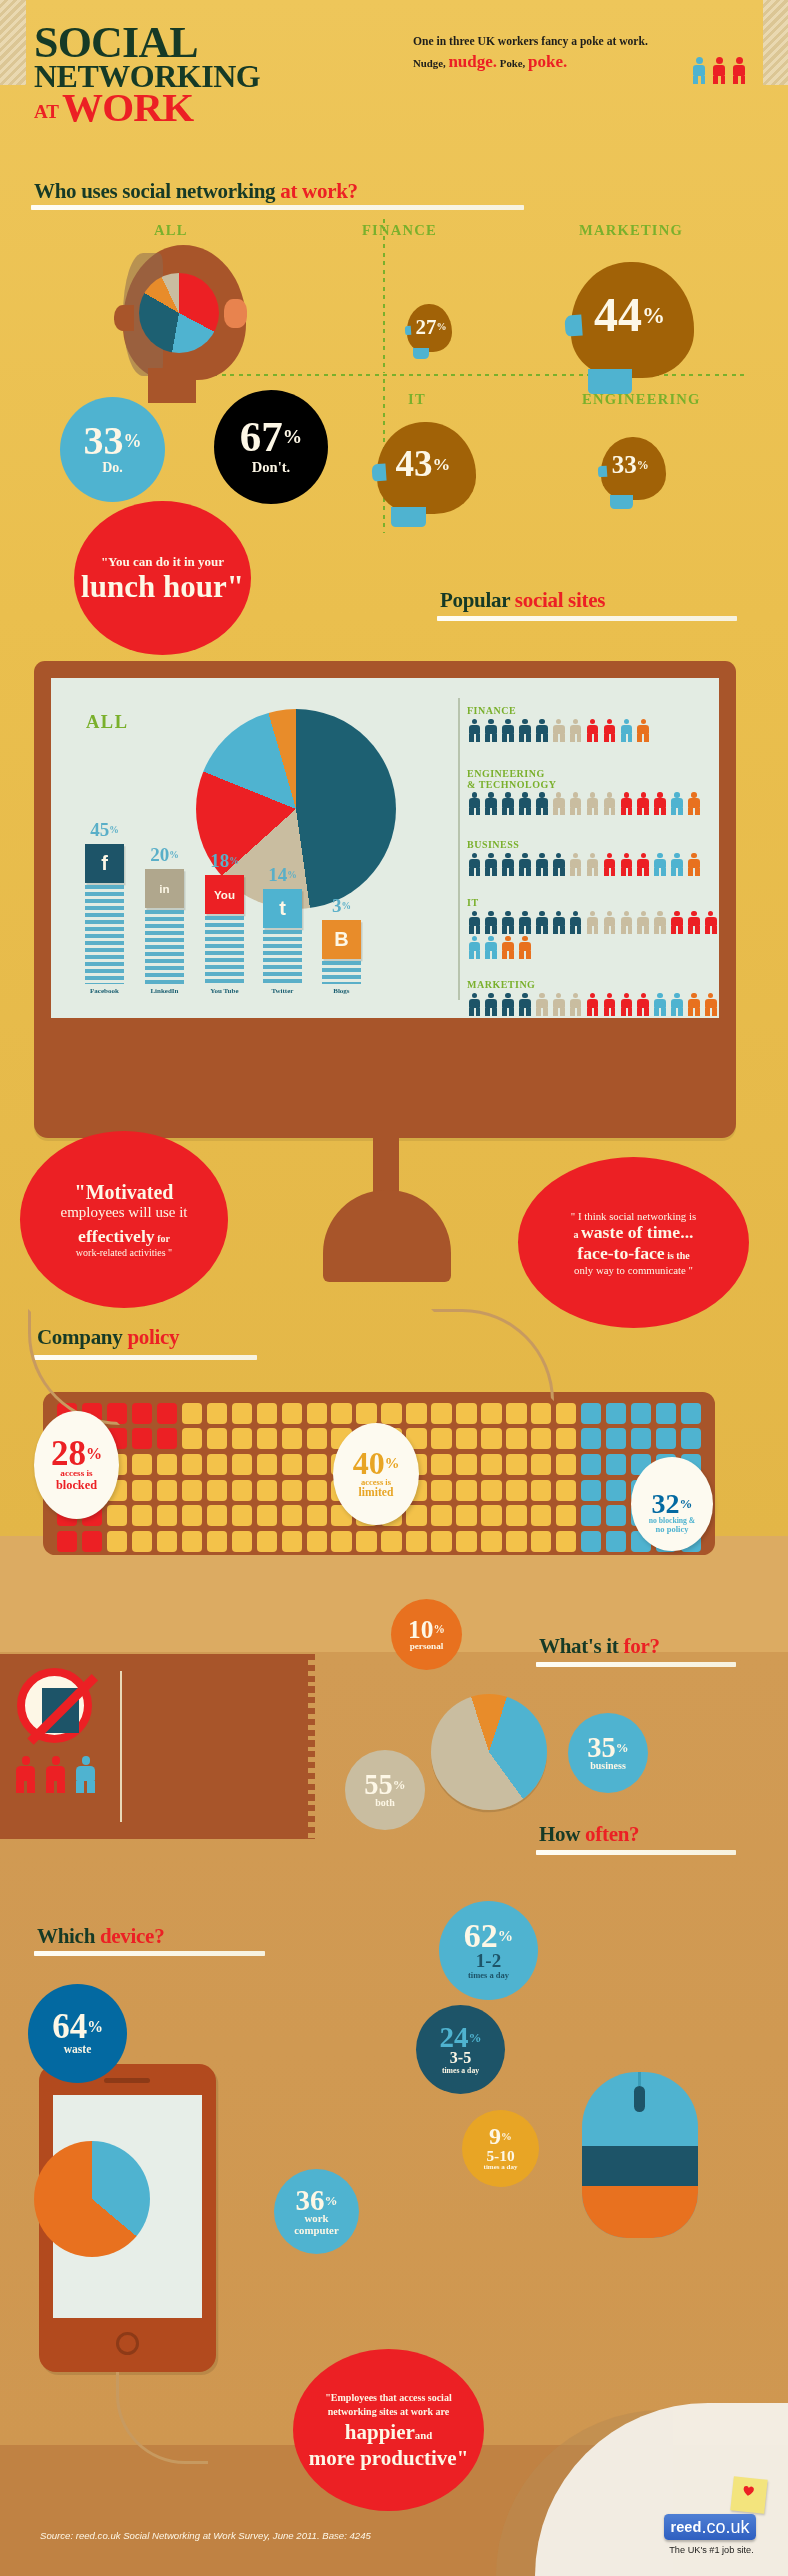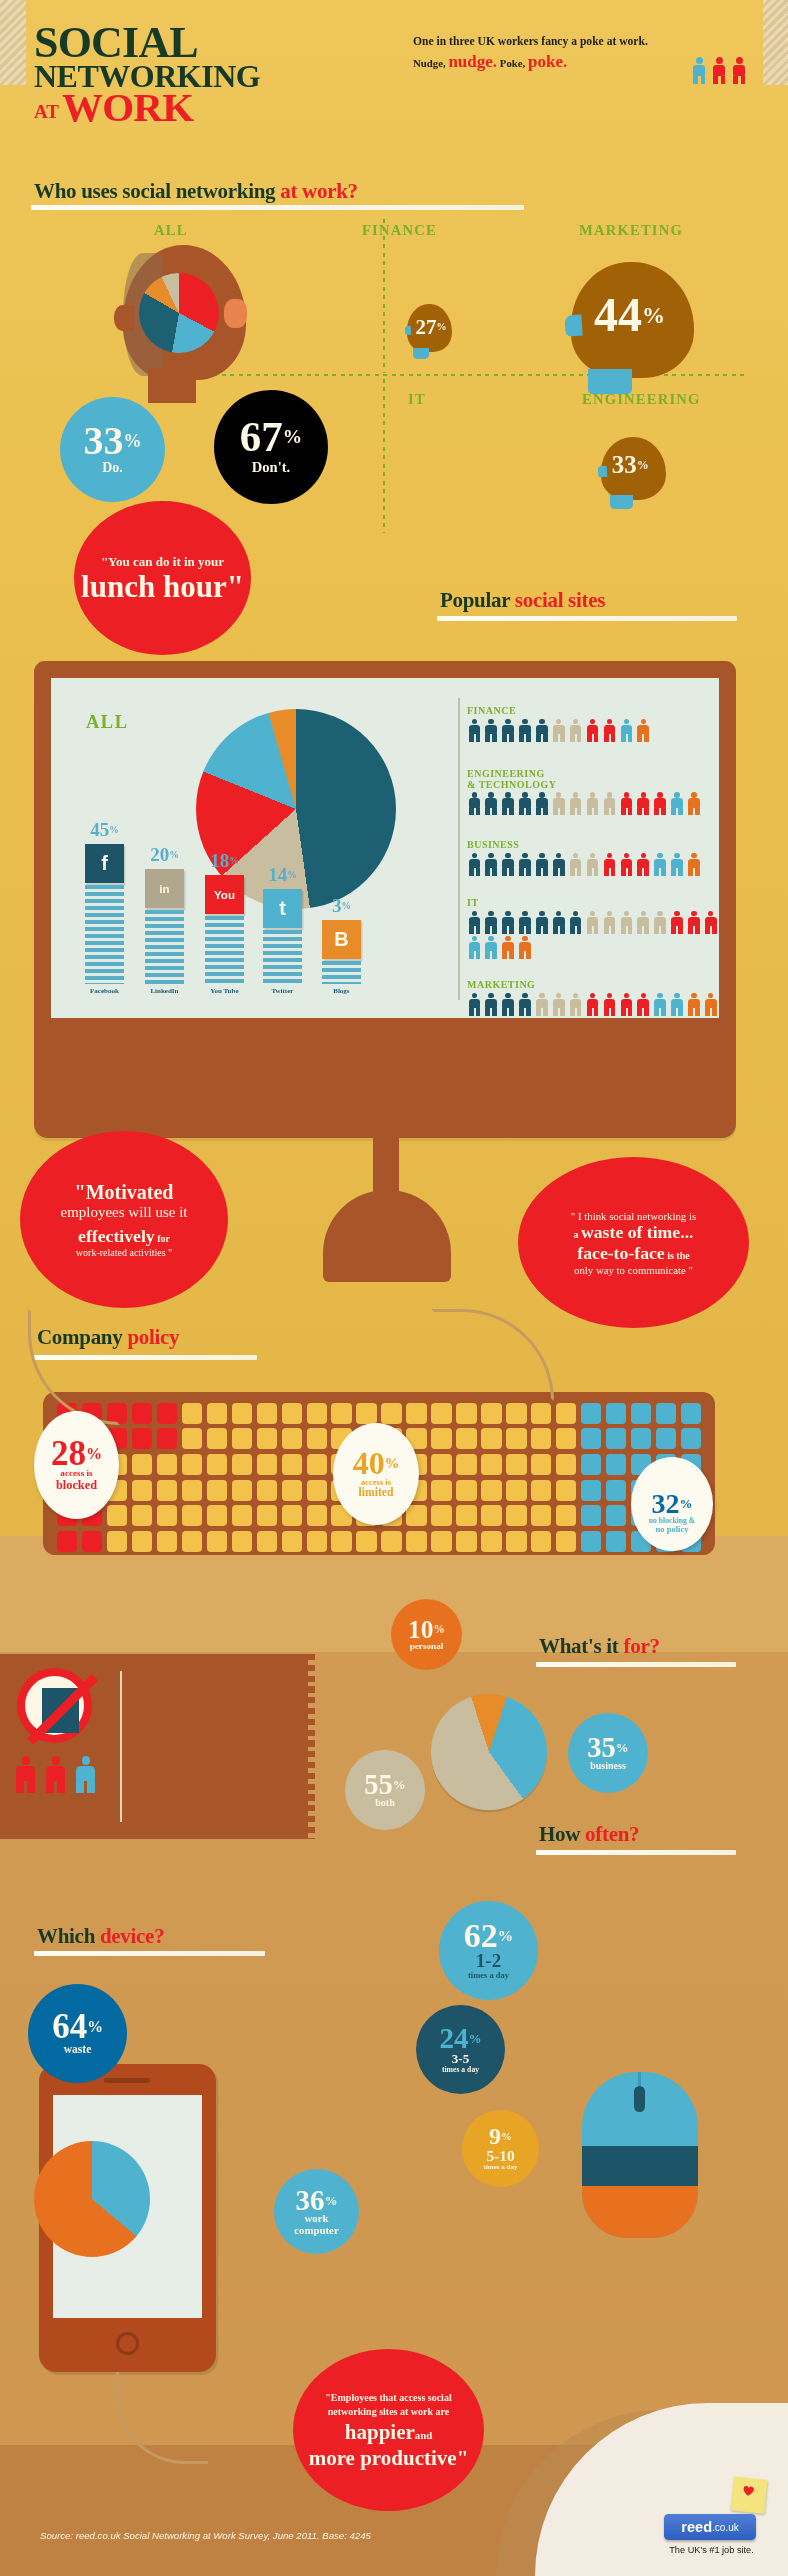--- a/index.html
+++ b/index.html
@@ -302,20 +302,25 @@
   </div>
 
   <div class="dept-label" style="left:579px;top:222px;">MARKETING</div>
   <div class="head shape" style="left:571px;top:262px;width:123px;height:116px;">
     <span class="nose"></span>
       <span class="chin"></span>
     <span class="val" style="left:23px;top:25px;font-size:48px;"><span>44</span><span class="pc">%</span></span>
   </div>
 
   <div class="dept-label" style="left:408px;top:391px;">IT</div>
+  <div class="head shape" style="left:377px;top:422px;width:99px;height:92px;">
+    <span class="nose"></span>
+      <span class="chin"></span>
+    <span class="val" style="left:18.5px;top:20px;font-size:37px;"><span>43</span><span class="pc">%</span></span>
+  </div>
 
   <div class="dept-label" style="left:582px;top:391px;">ENGINEERING</div>
   <div class="head shape" style="left:601px;top:437px;width:65px;height:63px;">
     <span class="nose"></span>
       <span class="chin"></span>
     <span class="val" style="left:10.8px;top:14px;font-size:25px;"><span>33</span><span class="pc">%</span></span>
   </div>
 
   <div id="allhead">
     <div class="sil"></div>
@@ -1044,21 +1049,21 @@
   </div>
   <div class="sec-rule" style="left:536px;top:1850px;width:200px;"></div>
 
   <div class="circ" style="left:439px;top:1901px;width:99px;height:99px;background:#4fb3d0;">
     <span class="num" style="font-size:34px;"><span>62</span><span class="pc">%</span></span>
     <span class="cap" style="font-size:19px;color:#1d5468;line-height:1;">1-2</span>
     <span class="cap" style="font-size:8.5px;color:#1d5468;">times a day</span>
   </div>
   <div class="circ" style="left:416px;top:2005px;width:89px;height:89px;background:#1d5468;">
     <span class="num" style="font-size:29px;color:#4fb3d0;"><span>24</span><span class="pc">%</span></span>
-    <span class="cap" style="font-size:13px;line-height:1;">3-5</span>
+    <span class="cap" style="font-size:16px;line-height:1;">3-5</span>
     <span class="cap" style="font-size:7.7px;">times a day</span>
   </div>
   <div class="circ" style="left:462px;top:2110px;width:77px;height:77px;background:#e8a525;">
     <span class="num" style="font-size:24px;"><span>9</span><span class="pc">%</span></span>
     <span class="cap" style="font-size:15.4px;line-height:1;">5-10</span>
     <span class="cap" style="font-size:7px;">times a day</span>
   </div>
   <div class="circ" style="left:584px;top:2119px;width:77px;height:77px;background:#ec2024;">
     <span class="num" style="font-size:24px;"><span>5</span><span class="pc">%</span></span>
     <span class="cap" style="font-size:15.4px;line-height:1;">10+</span>
@@ -1107,18 +1112,18 @@
 
   <div id="source">Source: reed.co.uk Social Networking at Work Survey, June 2011. Base: 4245</div>
 
   <div id="postit">
     <svg class="heart" viewBox="0 0 24 22">
       <path d="M12 21S2 14.5 2 8.2A5.2 5.2 0 0 1 12 5.6 5.2 5.2 0 0 1 22 8.2C22 14.5 12 21 12 21z" fill="#ec2024"></path>
     </svg>
   </div>
   <div id="reedlogo">
     <span>reed</span>
-      <span style="font-weight:normal;font-size:10px;">.co.uk</span>
+      <span style="font-weight:normal;font-size:18px;">.co.uk</span>
   </div>
   <div id="reedtag">The UK's #1 job site.</div>
 
 </div>
 
 
 </body></html>

